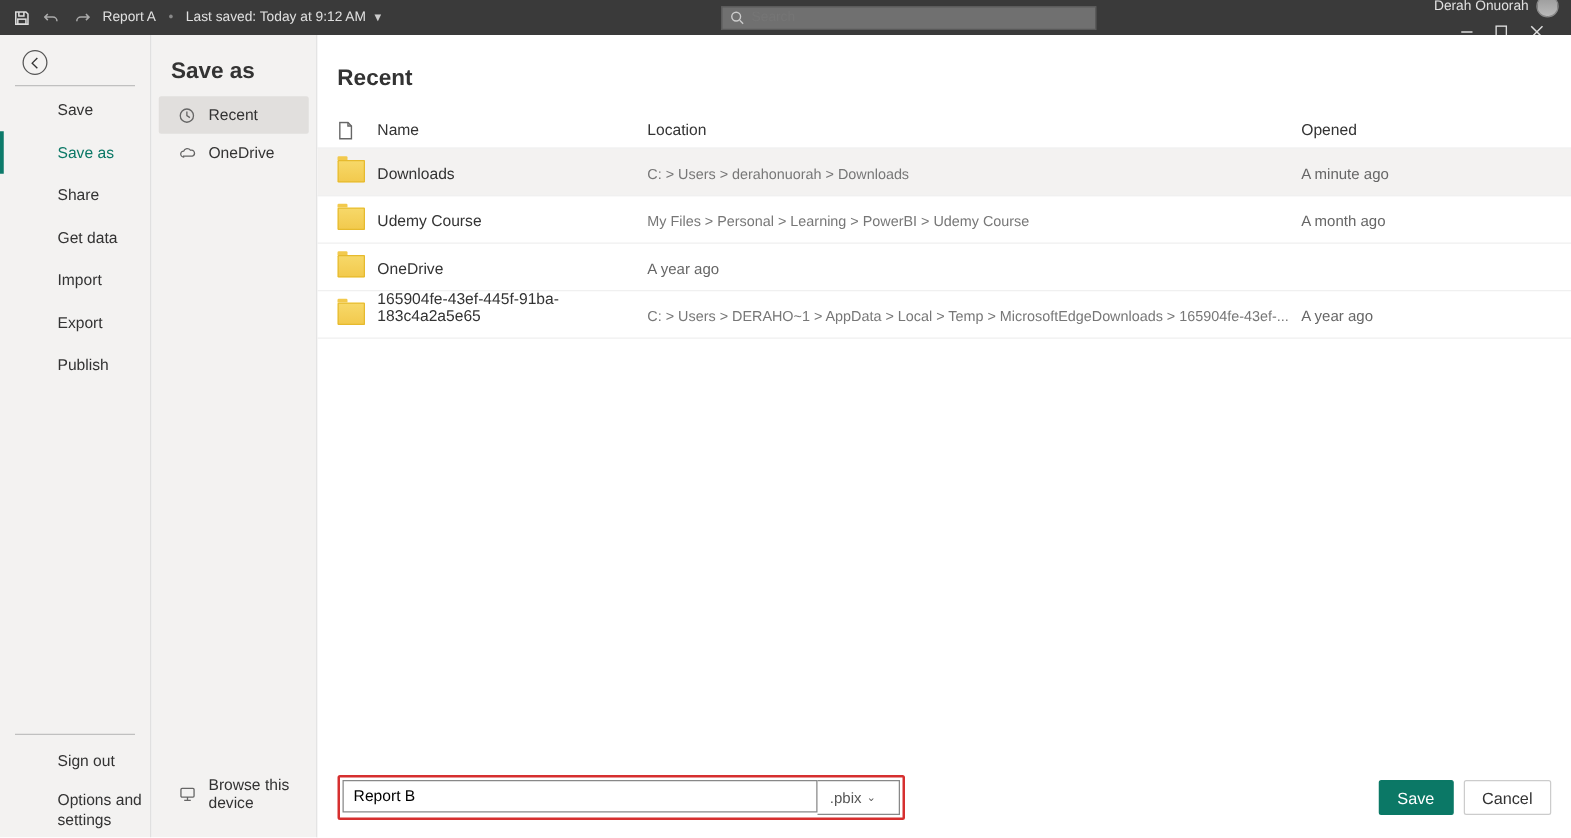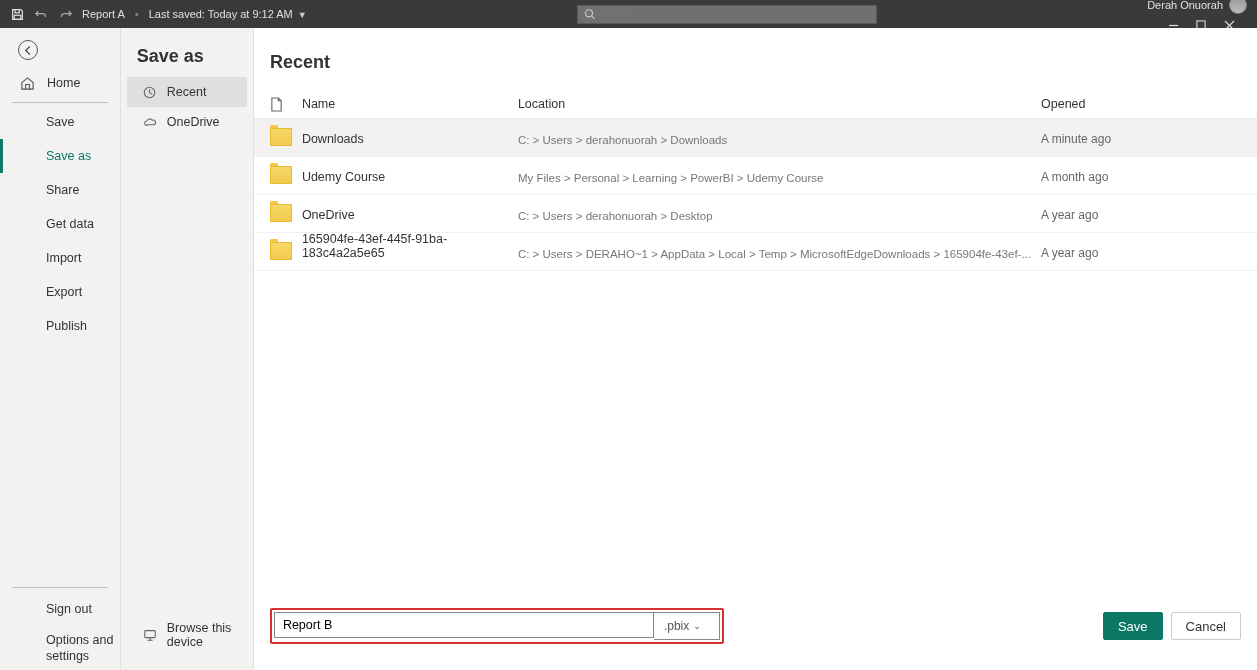--- a/index.html
+++ b/index.html
@@ -269,21 +269,21 @@
       height: 3px;
       background: #f2c94c;
       border-radius: 1px 1px 0 0;
     }
     .row-name { color: #333; width: 216px; font-size: 12.5px; }
     .row-location { flex: 1; color: #777; font-size: 11.5px; white-space: nowrap; overflow: hidden; text-overflow: ellipsis; padding-right: 10px; }
     .row-opened { width: 200px; color: #666; font-size: 12px; }
     
     .bottom-bar {
       position: absolute;
-      bottom: 26px;
+      bottom: 14px;
       left: 16px;
       right: 16px;
       display: flex;
       align-items: center;
     }
     .filename-wrap {
       border: 2px solid #d62f2f;
       border-radius: 2px;
       padding: 2px;
       display: flex;
@@ -397,29 +397,20 @@
 </div>
 
 <div class="content">
 
   <div class="far-left">
     <div class="back-button">
       <svg width="11" height="11" viewBox="0 0 16 16" stroke="#333" fill="none" stroke-width="1.6">
           <path d="M10 2L4 8l6 6"></path>
         </svg>
     </div>
-    <div class="nav-item">
-      <span class="nav-icon">
-        <svg width="15" height="15" viewBox="0 0 16 16" stroke="#555" fill="none" stroke-width="1.2">
-            <path d="M2 7l6-5 6 5v7H2z"></path>
-            <path d="M6 14V9h4v5"></path>
-          </svg>
-      </span>
-      <span>Home</span>
-    </div>
     <div class="nav-divider"></div>
     <div class="nav-item indent">
       <span>Save</span>
     </div>
     <div class="nav-item indent active">
       <span>Save as</span>
     </div>
     <div class="nav-item indent">
       <span>Share</span>
     </div>
@@ -507,21 +498,20 @@
         </div>
       <div class="row-name">Udemy Course</div>
       <div class="row-location">My Files &gt; Personal &gt; Learning &gt; PowerBI &gt; Udemy Course</div>
       <div class="row-opened">A month ago</div>
     </div>
     <div class="row">
       <div class="col-icon">
           <div class="folder-icon"></div>
         </div>
       <div class="row-name">OneDrive</div>
-      <div class="row-location">C: &gt; Users &gt; derahonuorah &gt; Desktop</div>
       <div class="row-opened">A year ago</div>
     </div>
     <div class="row">
       <div class="col-icon">
           <div class="folder-icon"></div>
         </div>
       <div class="row-name">165904fe-43ef-445f-91ba-183c4a2a5e65</div>
       <div class="row-location">C: &gt; Users &gt; DERAHO~1 &gt; AppData &gt; Local &gt; Temp &gt; MicrosoftEdgeDownloads &gt; 165904fe-43ef-...</div>
       <div class="row-opened">A year ago</div>
     </div>

